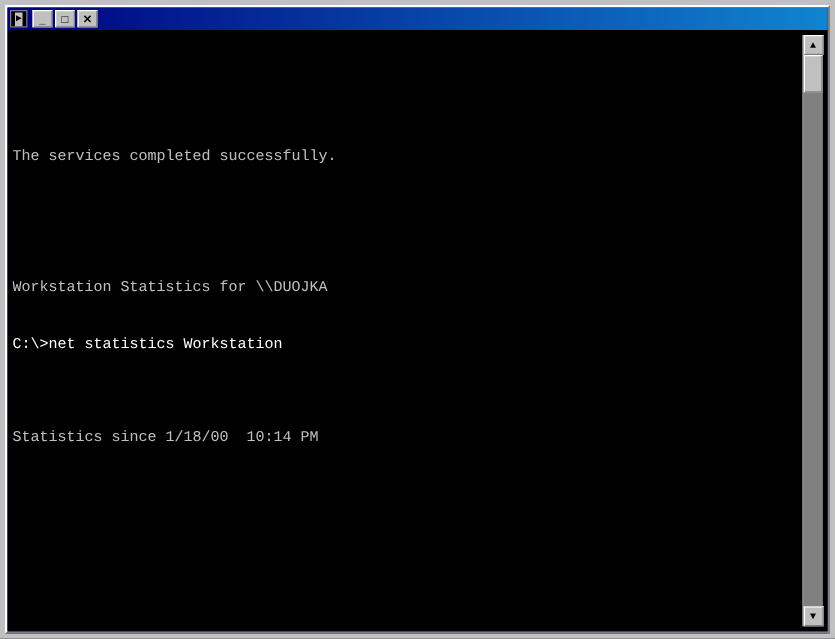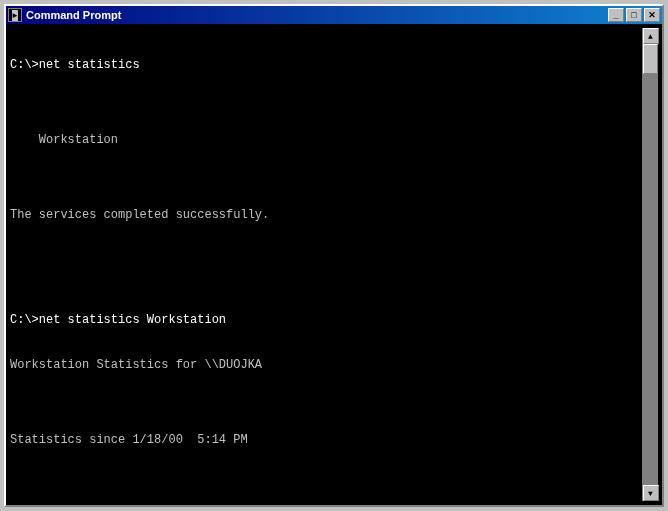--- a/index.html
+++ b/index.html
@@ -154,41 +154,38 @@
     }
   </style>
 </head>
 <body>
 
 <div class="window">
   <div class="title-bar">
     <div class="title-bar-icon">
       <span style="font-size:8px; color:#000; background:#c0c0c0; padding:1px;">►</span>
     </div>
-    <span class="title-bar-text">Command Prompt</span>
     <div class="title-bar-buttons">
       <div class="title-btn">_</div>
       <div class="title-btn">□</div>
       <div class="title-btn">✕</div>
     </div>
   </div>
 
   <div class="console-area">
     <div class="console-content">
-      <span class="line bright">C:\&gt;net statistics</span>
-      <span class="line"></span>
-      <span class="line">    Workstation</span>
+      <span class="line"></span>
       <span class="line"></span>
       <span class="line">The services completed successfully.</span>
       <span class="line"></span>
       <span class="line"></span>
+      <span class="line">Workstation Statistics for \\DUOJKA</span>
       <span class="line bright">C:\&gt;net statistics Workstation</span>
-      <span class="line">Workstation Statistics for \\DUOJKA</span>
-      <span class="line"></span>
-      <span class="line">Statistics since 1/18/00  5:14 PM</span>
+      <span class="line"></span>
+      <span class="line">Statistics since 1/18/00  10:14 PM</span>
       <span class="line"></span>
       
       
       
       
       
       
       
       
       <span class="line"></span>

